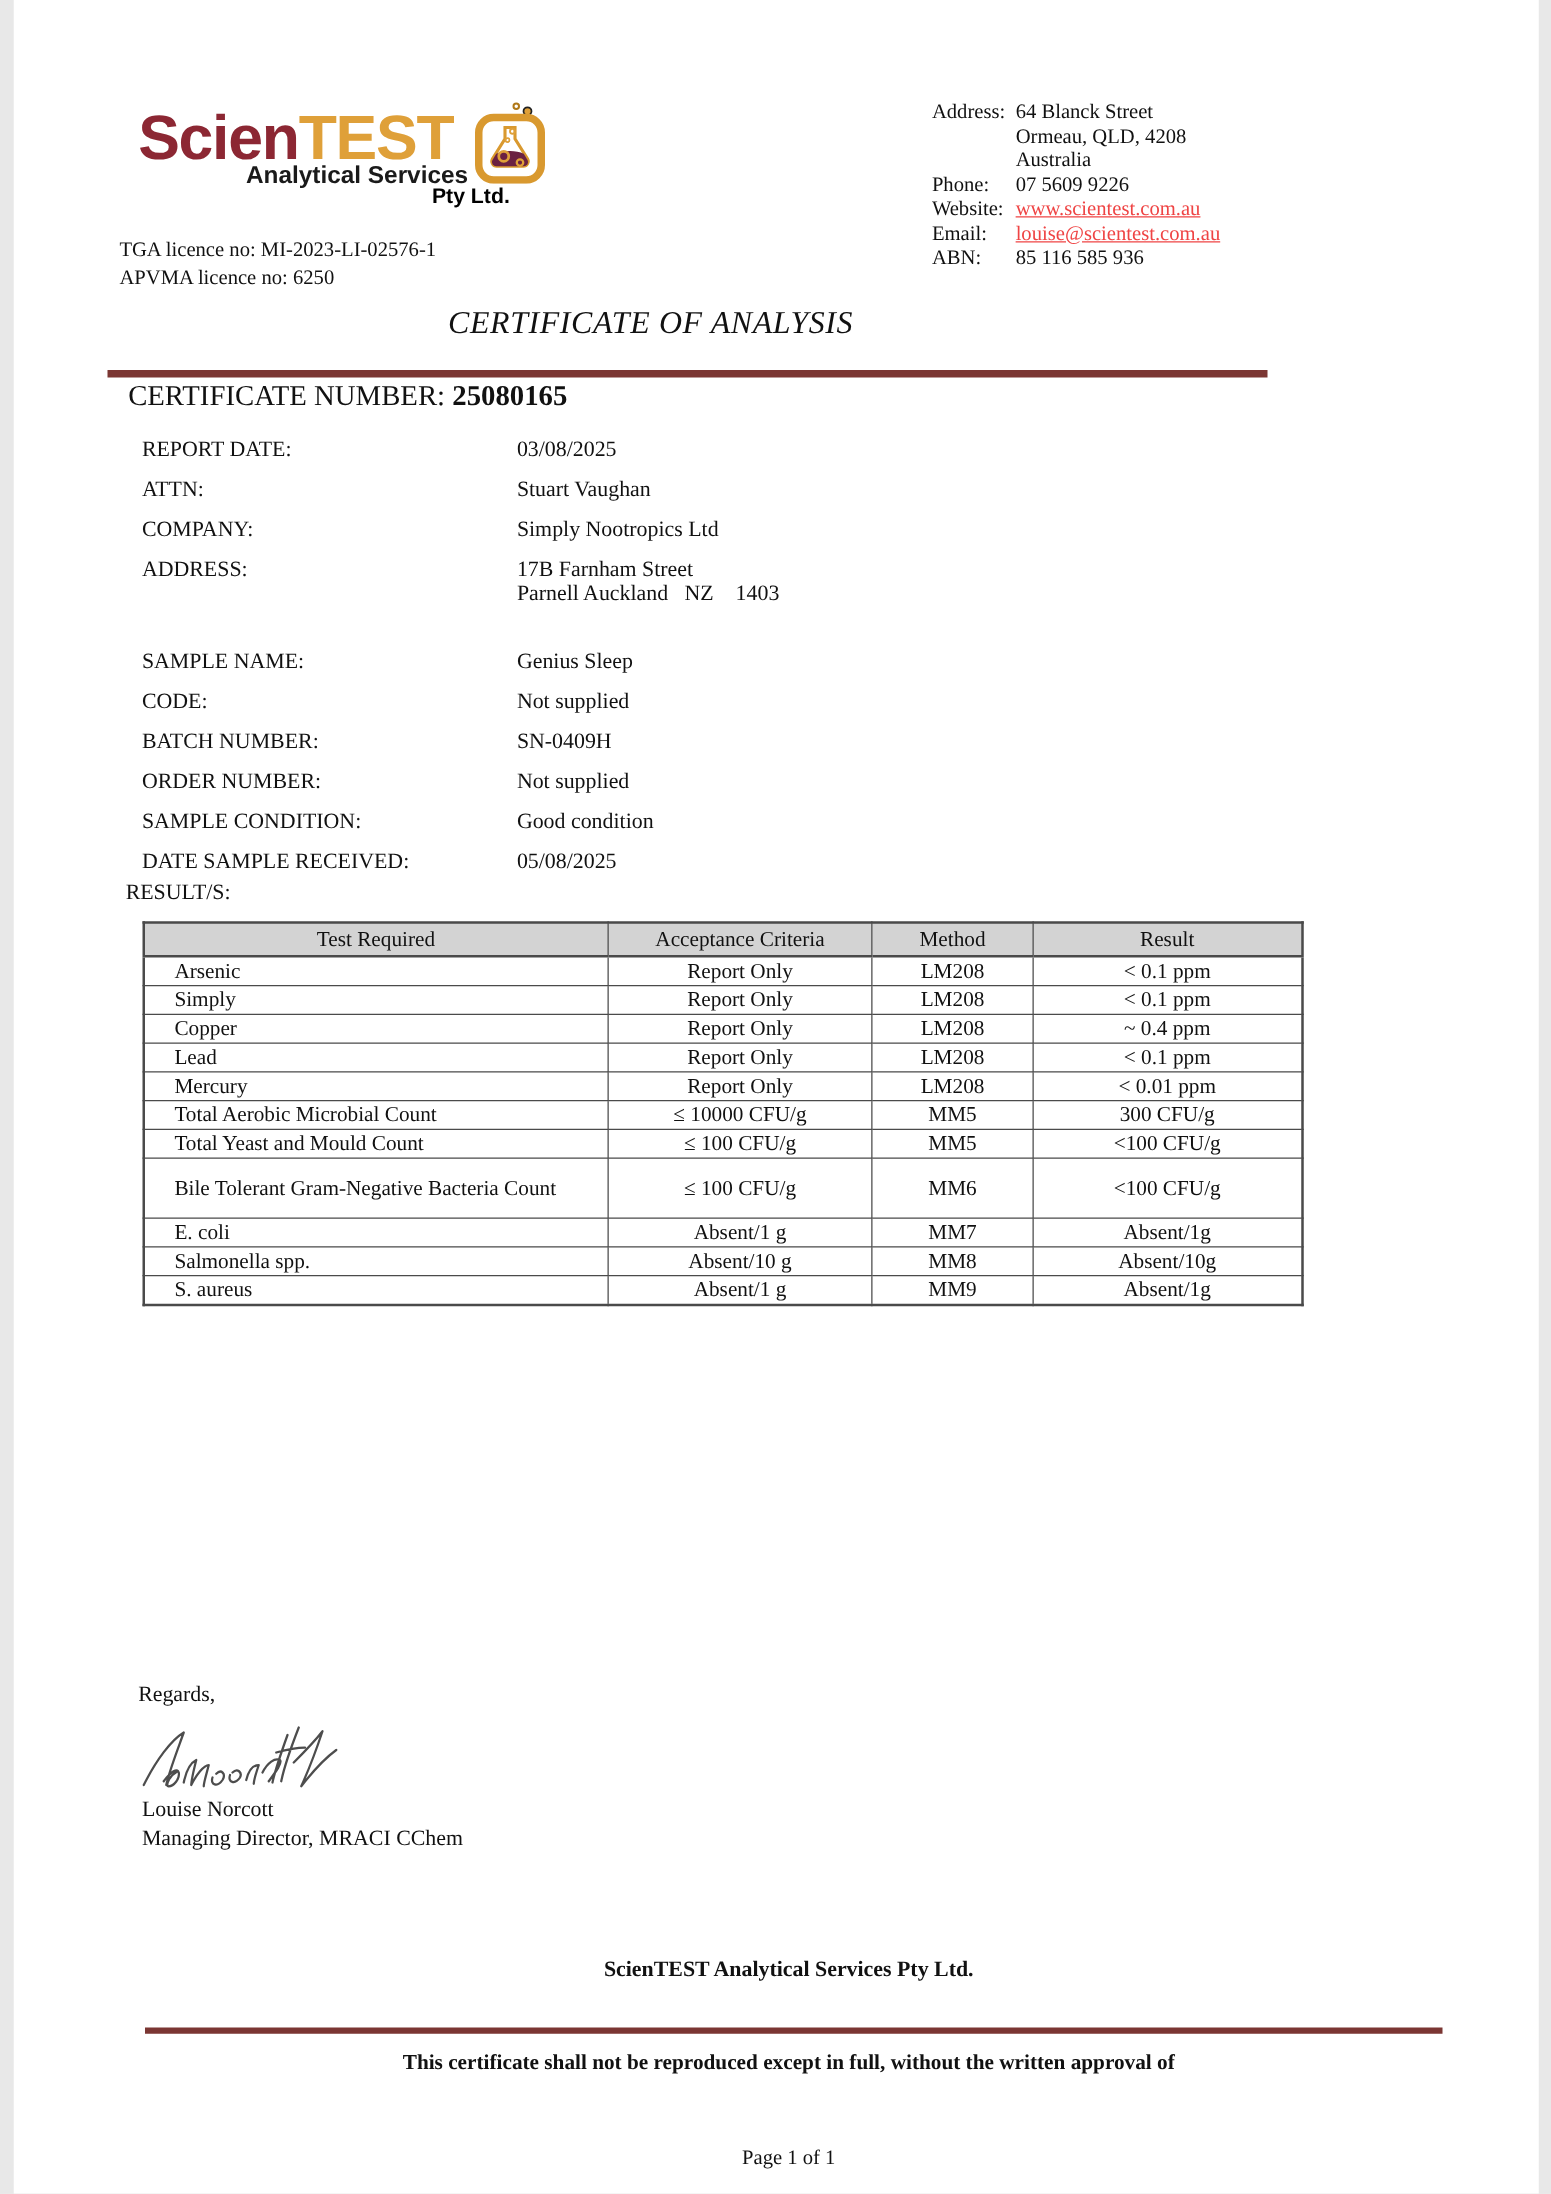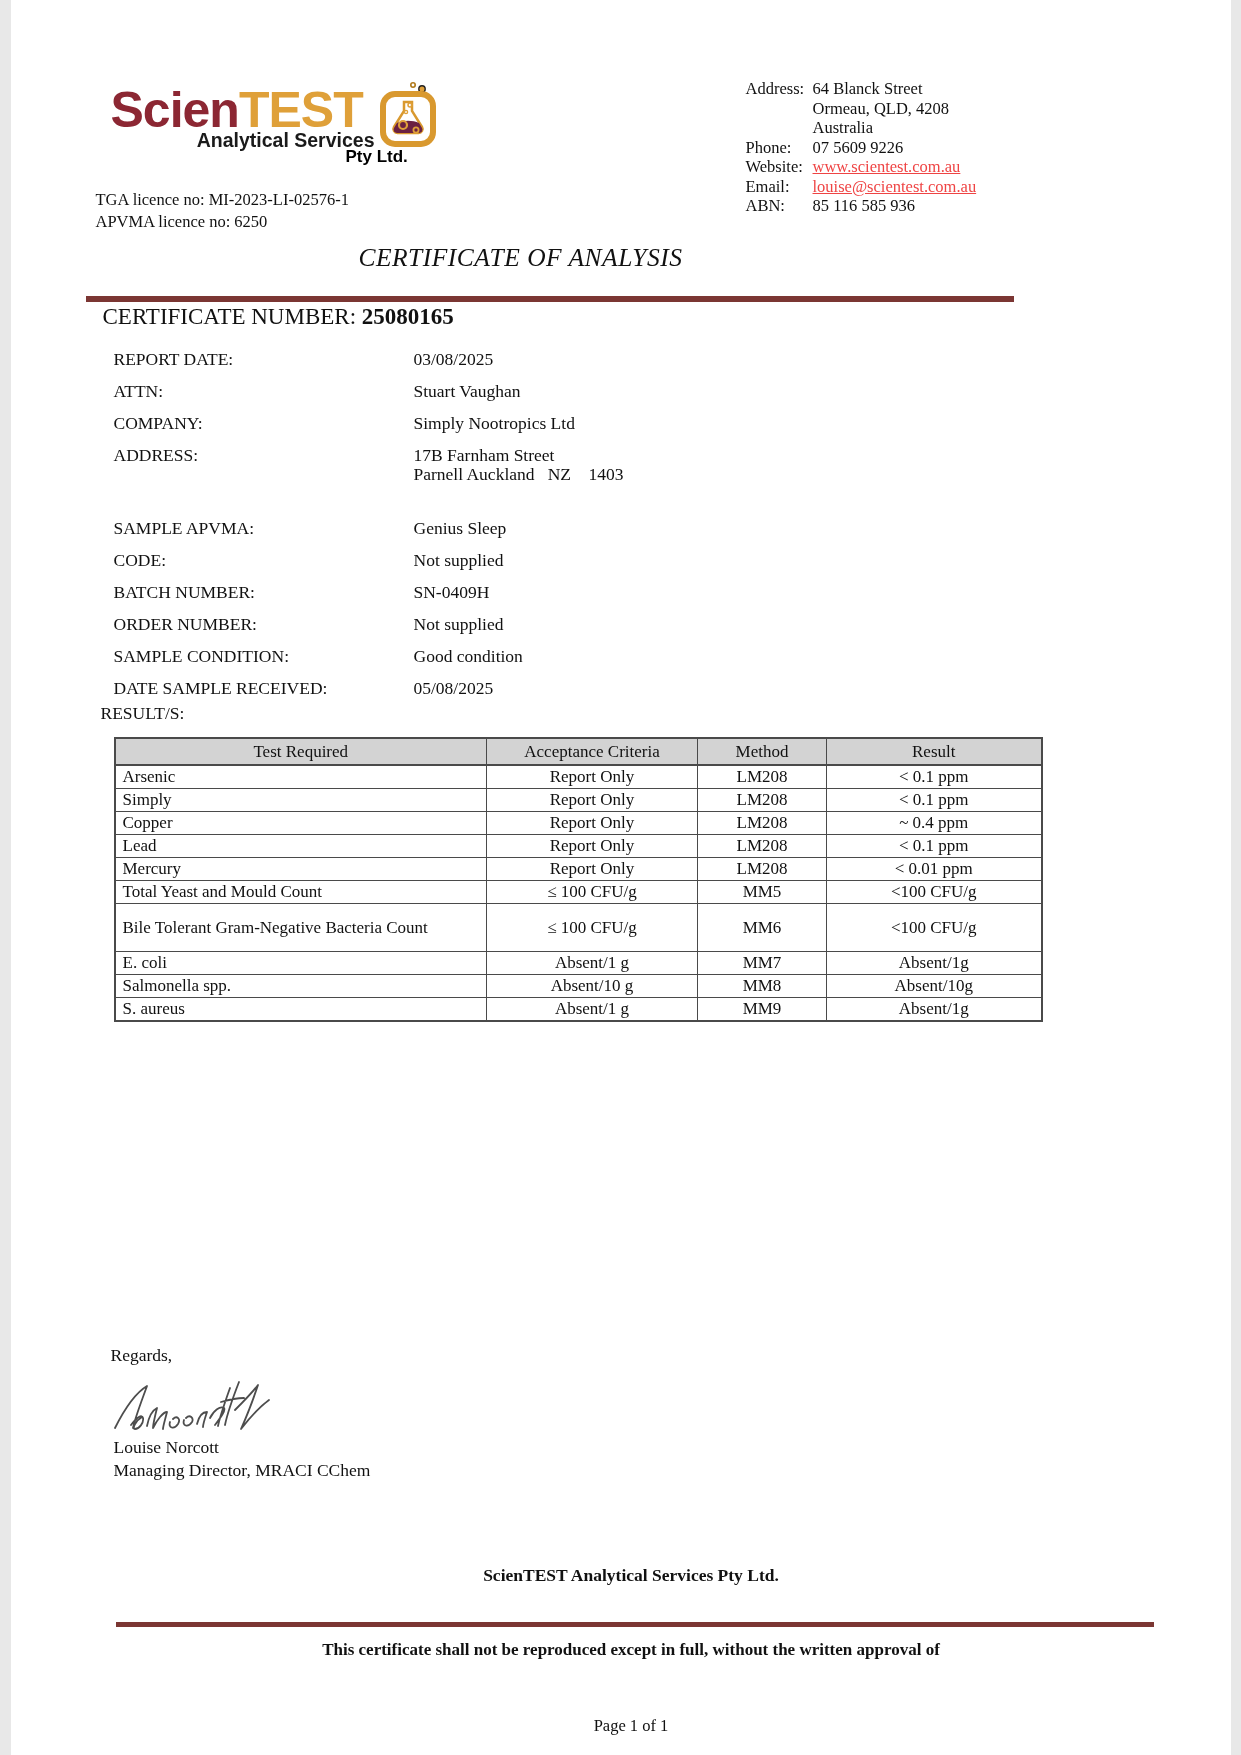--- a/index.html
+++ b/index.html
@@ -40,21 +40,21 @@
   
   .details{position:absolute;left:103px;top:350px;width:700px;font-size:17.5px;line-height:19px;}
   .detail-row{display:flex;margin-bottom:13px;}
   .detail-row .dl{width:300px;flex:0 0 300px;}
   .spacer22{height:22px;}
   .results-label{position:absolute;left:90px;top:703px;font-size:17.5px;}
 
   
   .results{position:absolute;left:103px;top:737px;width:927px;border-collapse:collapse;
            font-size:17px;table-layout:fixed;}
-  .results th,.results td{border:1.5px solid #4a4a4a;padding:0 7px;line-height:1.15;}
+  .results th,.results td{border:1.5px solid #4a4a4a;padding:0 24px;line-height:1.15;}
   .results{border:2.5px solid #4a4a4a;}
   .results th{background:#D3D3D3;font-weight:normal;height:25px;text-align:center;
               border-bottom:2px solid #4a4a4a;}
   .results td{height:22px;text-align:center;}
   .results td.cl{text-align:left;}
   .results tr.tall td{height:47px;}
   .col-test{width:372px;}.col-crit{width:211px;}.col-meth{width:129px;}.col-res{width:215px;}
 
   
   .regards{position:absolute;left:100px;top:1345px;font-size:17.5px;}
@@ -132,21 +132,21 @@
         <span class="dl">COMPANY:</span>
         <span class="prewrap">Simply Nootropics Ltd</span>
       </div>
     <div class="detail-row">
         <span class="dl">ADDRESS:</span>
         <span class="prewrap">17B Farnham Street
 Parnell Auckland   NZ    1403</span>
       </div>
     <div class="spacer22"></div>
     <div class="detail-row">
-        <span class="dl">SAMPLE APVMA:</span>
+        <span class="dl">SAMPLE NAME:</span>
         <span class="prewrap">Genius Sleep</span>
       </div>
     <div class="detail-row">
         <span class="dl">CODE:</span>
         <span class="prewrap">Not supplied</span>
       </div>
     <div class="detail-row">
         <span class="dl">BATCH NUMBER:</span>
         <span class="prewrap">SN-0409H</span>
       </div>
@@ -204,20 +204,26 @@
           <td class="cl">Lead</td>
           <td>Report Only</td>
           <td>LM208</td>
           <td>&lt; 0.1 ppm</td>
         </tr>
       <tr>
           <td class="cl">Mercury</td>
           <td>Report Only</td>
           <td>LM208</td>
           <td>&lt; 0.01 ppm</td>
+        </tr>
+      <tr>
+          <td class="cl">Total Aerobic Microbial Count</td>
+          <td>≤ 10000 CFU/g</td>
+          <td>MM5</td>
+          <td>300 CFU/g</td>
         </tr>
       <tr>
           <td class="cl">Total Yeast and Mould Count</td>
           <td>≤ 100 CFU/g</td>
           <td>MM5</td>
           <td>&lt;100 CFU/g</td>
         </tr>
       <tr class="tall">
           <td class="cl">Bile Tolerant Gram-Negative Bacteria Count</td>
           <td>≤ 100 CFU/g</td>

